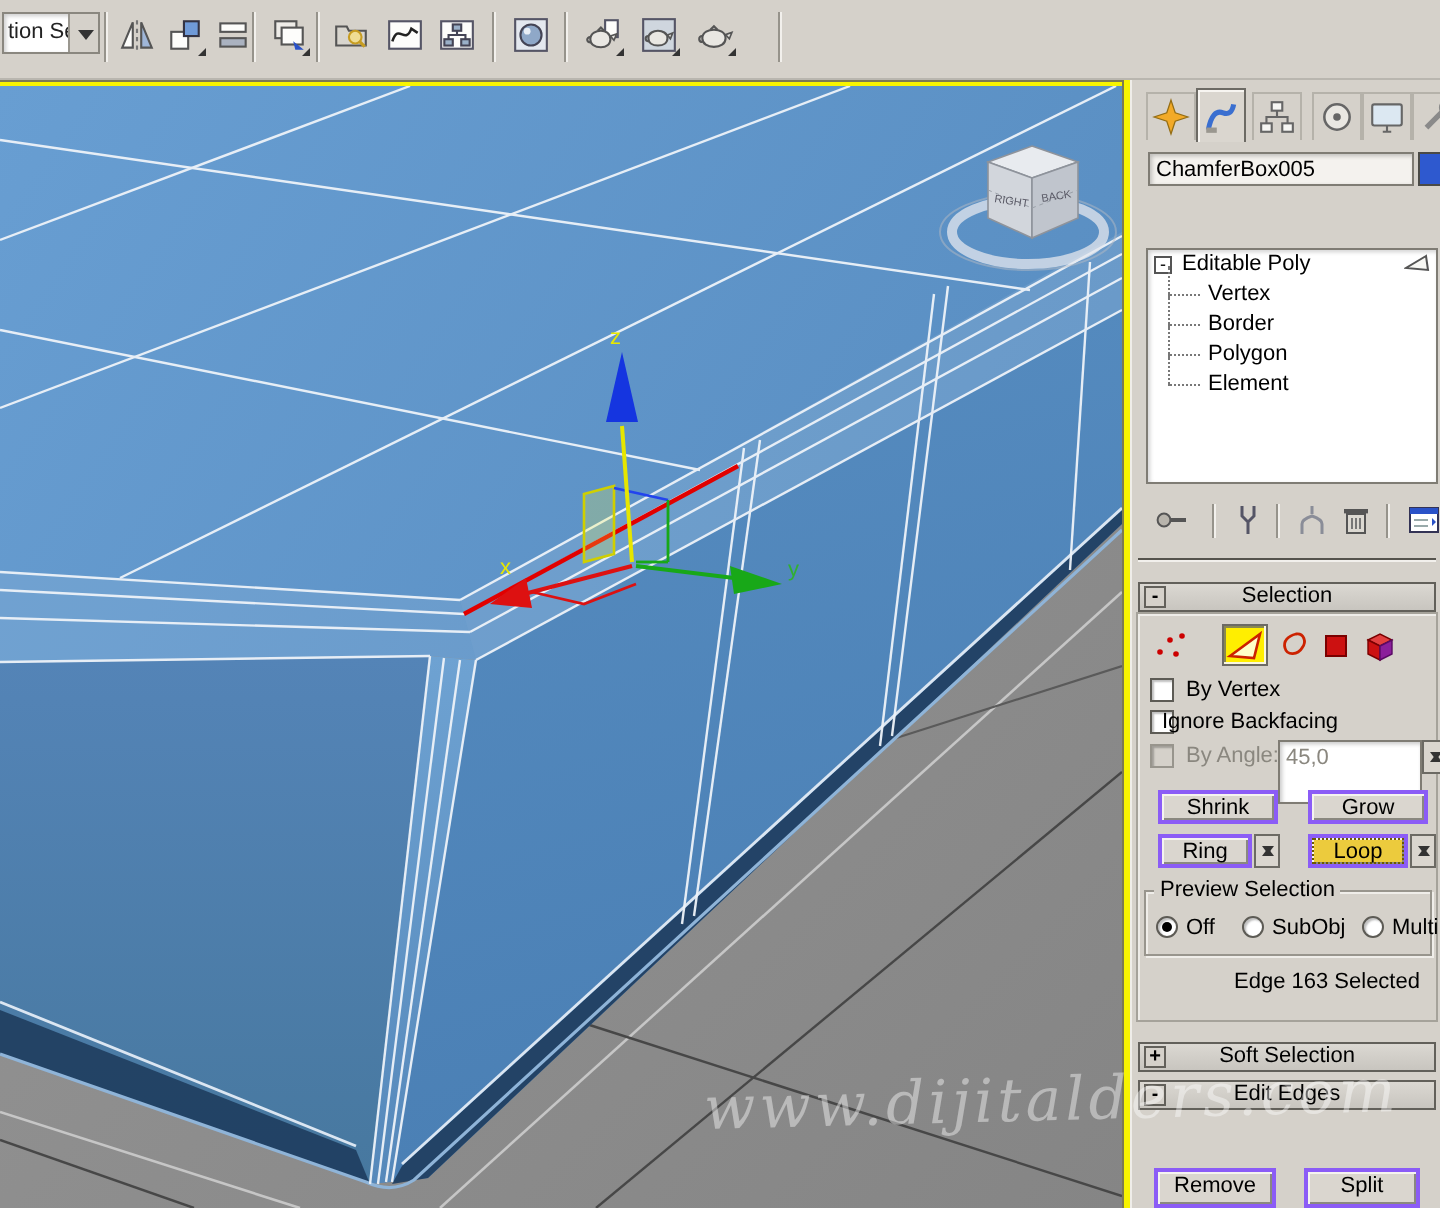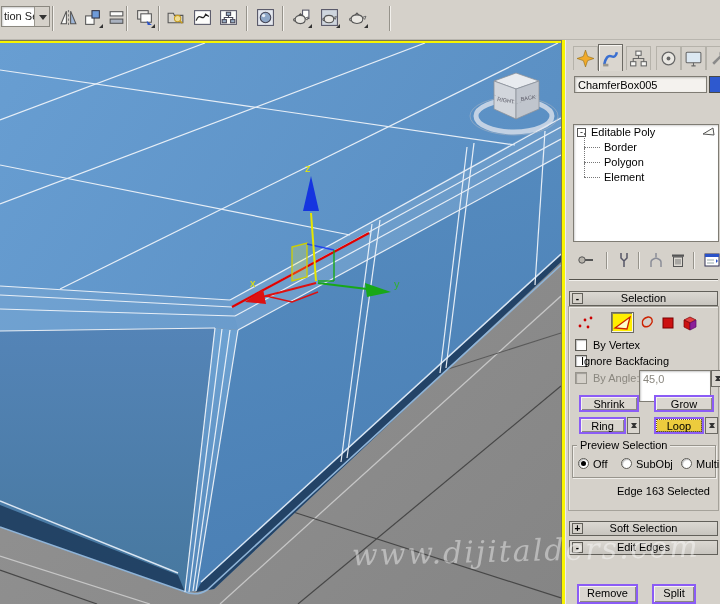--- a/index.html
+++ b/index.html
@@ -322,20 +322,23 @@
 
   <div class="stackbox" style="left:7px; top:84px; width:146px; height:118px">
     <div class="srow parent">
       <span class="expbox">-</span>
       <span class="lbl">Editable Poly</span>
       <span class="rowflag"><svg width="13" height="11" viewBox="0 0 13 11">
             <polygon points="11,1 1,7 12,8" fill="#f8f8f4" stroke="#555" stroke-width="1"></polygon>
           </svg></span>
     </div>
     <div class="srow child">
+      <span class="lbl">Vertex</span>
+    </div>
+    <div class="srow child">
       <span class="lbl">Border</span>
     </div>
     <div class="srow child">
       <span class="lbl">Polygon</span>
     </div>
     <div class="srow child">
       <span class="lbl">Element</span>
     </div>
   </div>
 
@@ -447,14 +450,14 @@
   <div class="rollhead" style="left:3px; top:481px; width:149px">
     <span class="pm">+</span>
     <span>Soft Selection</span>
   </div>
 
   <div class="rollhead" style="left:3px; top:500px; width:149px">
     <span class="pm">-</span>
     <span>Edit Edges</span>
   </div>
   <div class="btn3d" style="left:11px; top:544px; width:61px; height:20px"><span>Remove</span></div>
-  <div class="btn3d" style="left:86px; top:544px; width:44px; height:20px"><span>Split</span></div>
+  <div class="btn3d" style="left:86px; top:544px; width:58px; height:20px"><span>Split</span></div>
 </div>
 
 </body></html>

